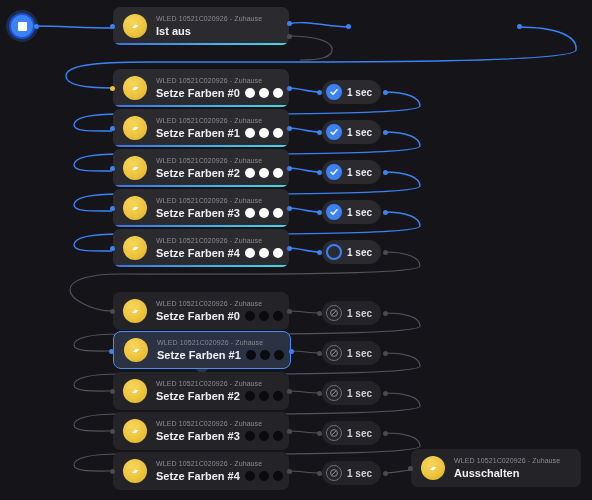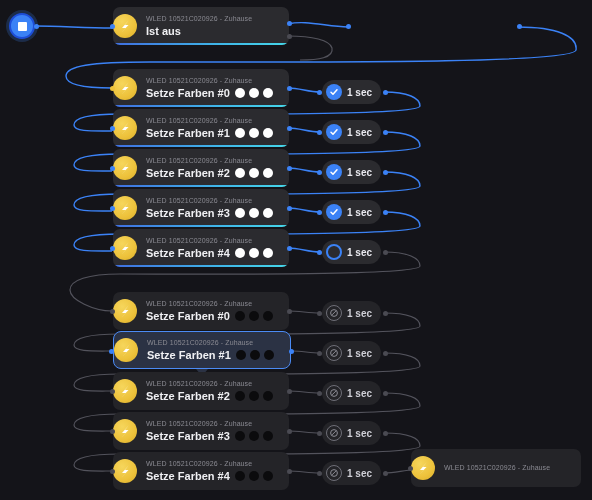--- a/index.html
+++ b/index.html
@@ -35,21 +35,21 @@
   }
 
   
   .node {
     position: absolute;
     height: 38px;
     border-radius: 7px;
     background: #2b2b2f;
     display: flex;
     align-items: center;
-    padding: 0 0;
+    padding: 0 10px;
     overflow: hidden;
   }
   .node.dim { background: #242428; }
   .node.selected {
     background: #2b3244;
     border: 1.4px solid #4b8bf5;
     border-radius: 8px;
   }
   .node .accent {
     position: absolute;
@@ -513,17 +513,20 @@
   <div class="port dim" style="left:383px; top:471px;"></div>
 
   <div class="node dim" style="left:411px; top:449px; width:170px;">
     <div class="bolt">
         <svg width="14" height="15" viewBox="0 0 14 15">
           <path d="M11 1 L4 9 L7.5 9 L3 14 L10.5 6 L7 6 Z" fill="#fff"></path>
         </svg>
       </div>
     <div class="node-text">
       <div class="node-sub">WLED 10521C020926 - Zuhause</div>
+      <div class="node-title-row">
+        <div class="node-title">Ausschalten</div>
+      </div>
     </div>
   </div>
   <div class="port dim" style="left:408px; top:466px;"></div>
 
 </div>
 
 </body></html>

